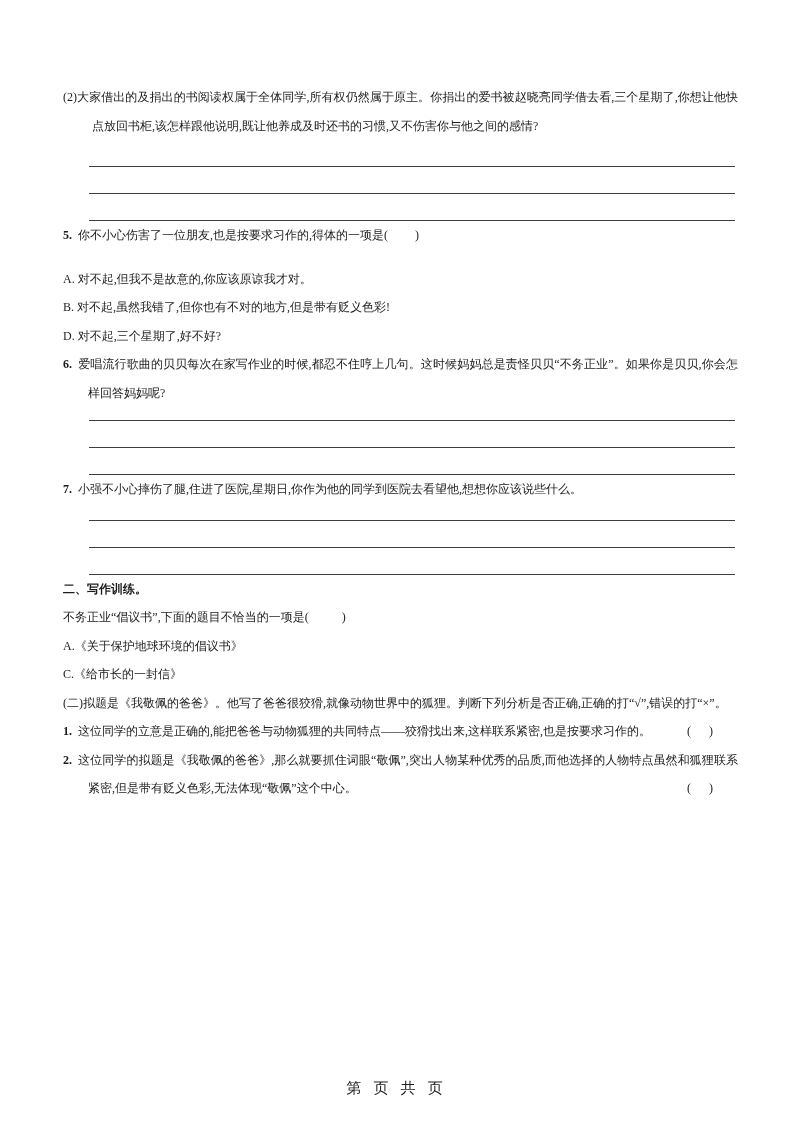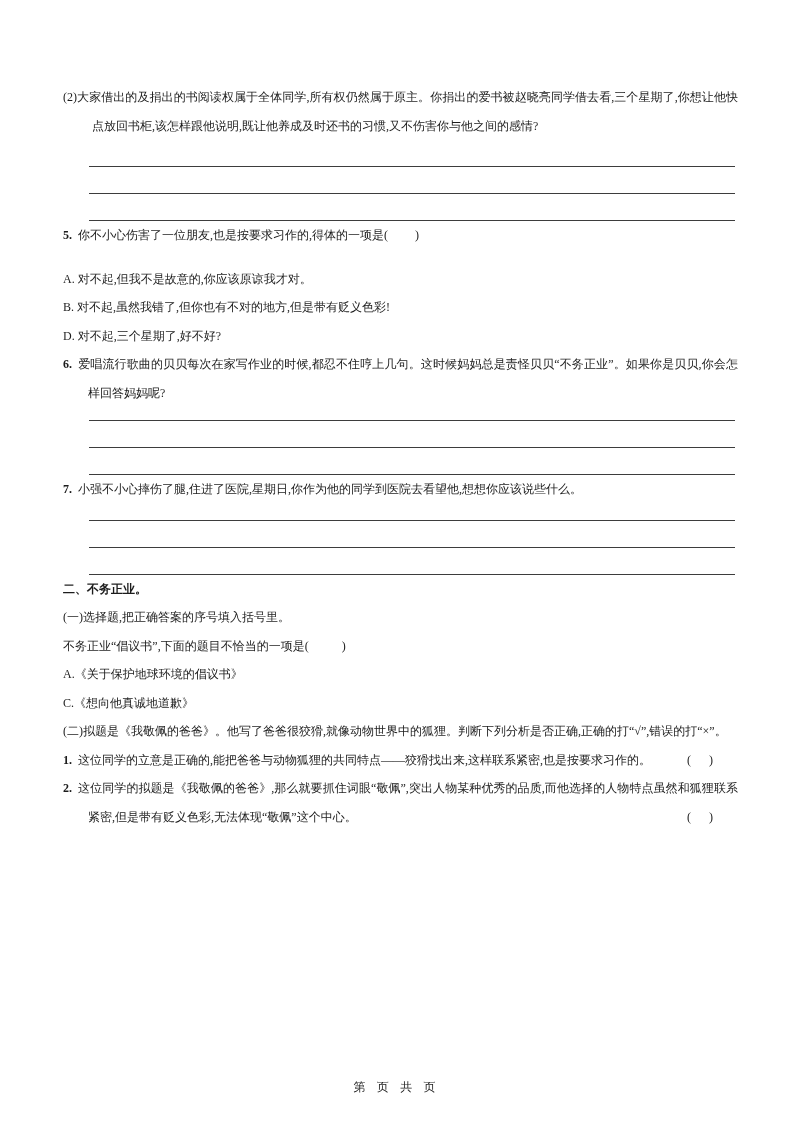--- a/index.html
+++ b/index.html
@@ -67,21 +67,21 @@
     white-space: pre;
     text-indent: 0;
   }
 
   .footer {
     position: absolute;
     top: 1079px;
     left: 0;
     width: 100%;
     text-align: center;
-    font-size: 12px;
+    font-size: 15px;
     letter-spacing: 4px;
     white-space: pre;
     color: #222;
     font-family: "Liberation Sans", "DejaVu Sans", sans-serif;
   }
 </style>
 </head>
 <body>
 
 <div class="page">
@@ -111,25 +111,24 @@
     </div>
 
     <p class="hang q7"><span class="qnum gap">7.</span><span class="pre">小强不小心摔伤了腿,住进了医院,星期日,你作为他的同学到医院去看望他,想想你应该说些什么。</span></p>
 
     <div class="lines g3">
       <div class="ansline"></div>
       <div class="ansline"></div>
       <div class="ansline"></div>
     </div>
 
-    <p class="sec-title">二、不务正业。</p>
-    <p class="s2line pre">(一)选择题,把正确答案的序号填入括号里。</p>
+    <p class="sec-title">二、写作训练。</p>
     <p class="s2line pre">不务正业“倡议书”,下面的题目不恰当的一项是(           )</p>
     <p class="s2line pre">A.《关于保护地球环境的倡议书》</p>
-    <p class="s2line pre">C.《想向他真诚地道歉》</p>
+    <p class="s2line pre">C.《给市长的一封信》</p>
 
     <p class="pre">(二)拟题是《我敬佩的爸爸》。他写了爸爸很狡猾,就像动物世界中的狐狸。判断下列分析是否正确,正确的打“√”,错误的打“×”。</p>
 
     <p class="tfq"><span class="qnum gap">1.</span><span class="pre">这位同学的立意是正确的,能把爸爸与动物狐狸的共同特点——狡猾找出来,这样联系紧密,也是按要求习作的。</span><span class="bracket-abs">(      )</span></p>
 
     <p class="tfq"><span class="qnum gap">2.</span><span class="pre">这位同学的拟题是《我敬佩的爸爸》,那么就要抓住词眼“敬佩”,突出人物某种优秀的品质,而他选择的人物特点虽然和狐狸联系紧密,但是带有贬义色彩,无法体现“敬佩”这个中心。</span><span class="bracket-abs">(      )</span></p>
 
   </div>
 
   <div class="footer">第 页 共 页</div>

